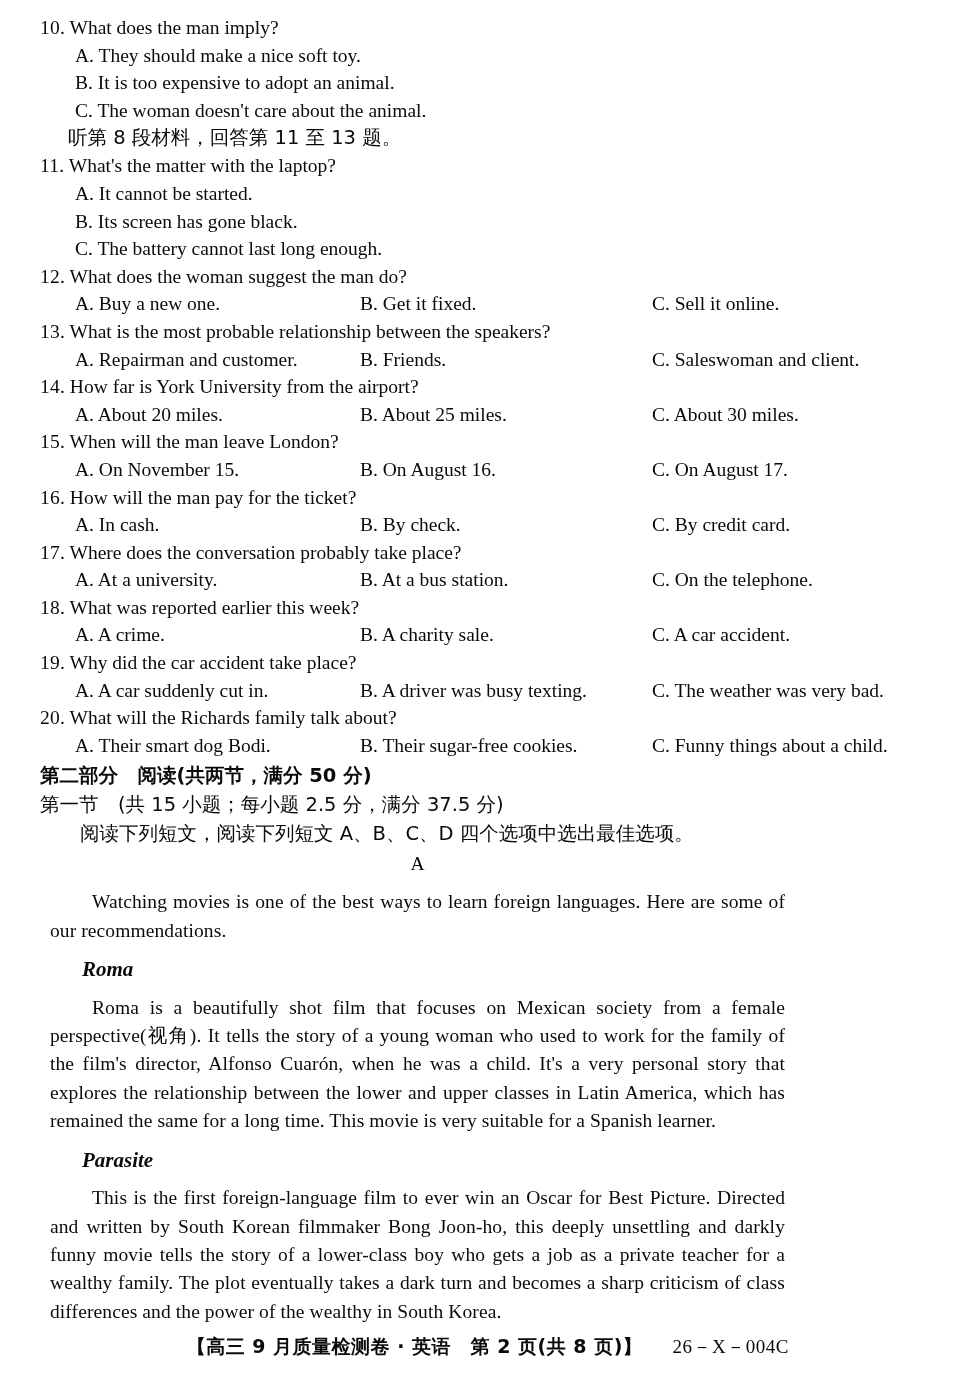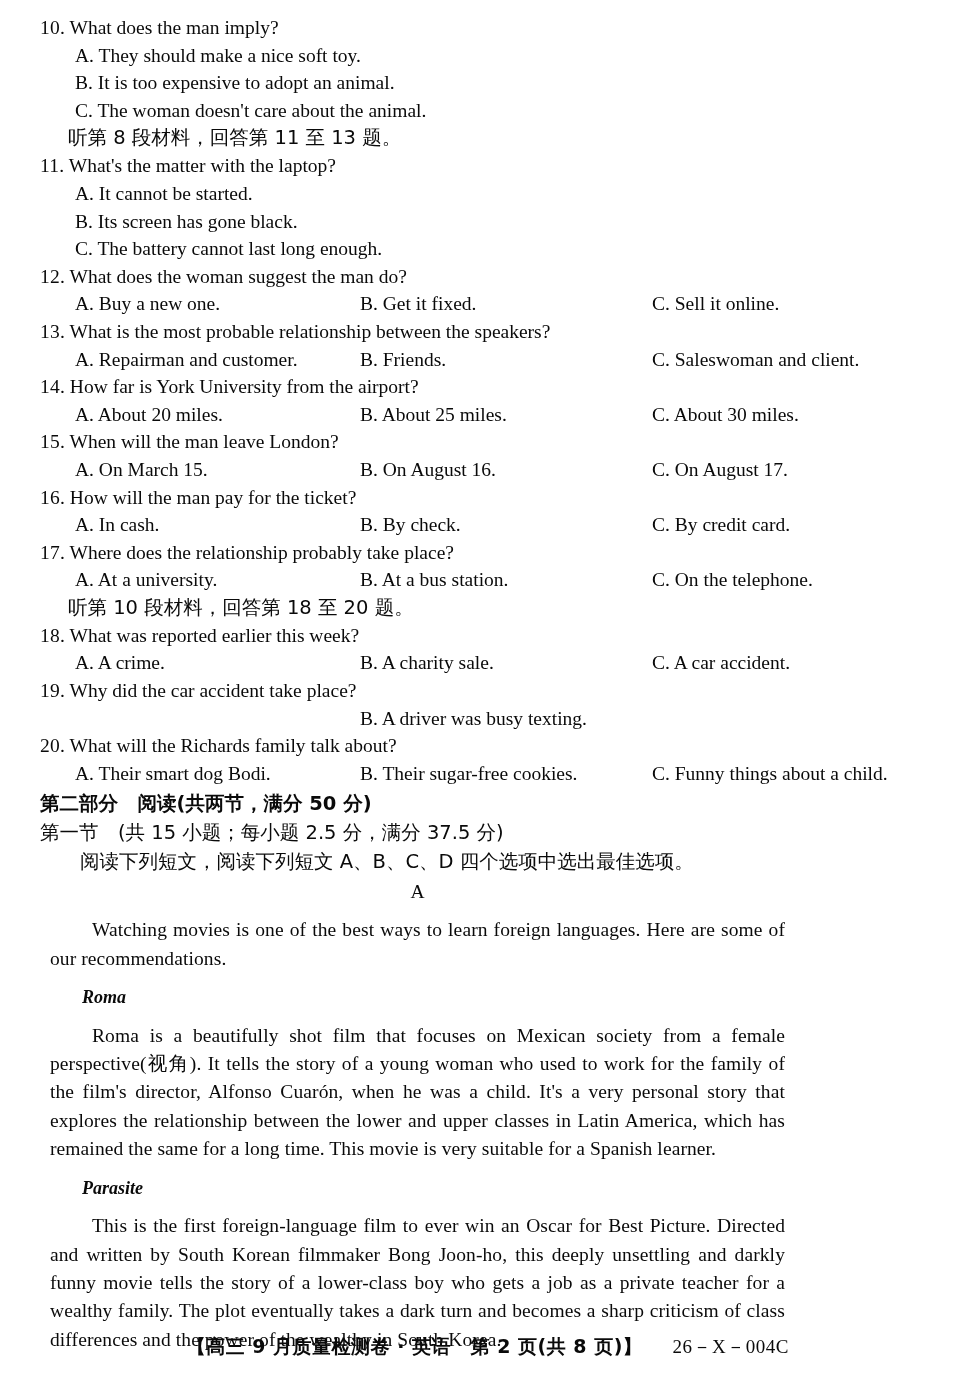--- a/index.html
+++ b/index.html
@@ -83,21 +83,21 @@
   p.para {
     font-size: 19.5px;
     line-height: 28.4px;
     margin: 10px;
     text-align: justify;
     text-justify: inter-word;
     text-indent: 42px;
     letter-spacing: 0.1px;
   }
   .film-title {
-    font-size: 18px;
+    font-size: 21px;
     line-height: 28.4px;
     margin: 0;
     text-indent: 42px;
     font-style: italic;
     font-weight: bold;
   }
   .footer {
     position: absolute;
     left: 0;
     right: 0;
@@ -177,63 +177,64 @@
     <span class="o opt-a">A. About 20 miles.</span>
     <span class="o opt-b">B. About 25 miles.</span>
     <span class="o opt-c">C. About 30 miles.</span>
   </div>
 
   <div class="q-line">
     <span class="num">15.</span>
     <span>When will the man leave London?</span>
   </div>
   <div class="opt-row triple">
-    <span class="o opt-a">A. On March 15.</span>
+    <span class="o opt-a">A. On November 15.</span>
     <span class="o opt-b">B. On August 16.</span>
     <span class="o opt-c">C. On August 17.</span>
   </div>
 
   <div class="q-line">
     <span class="num">16.</span>
     <span>How will the man pay for the ticket?</span>
   </div>
   <div class="opt-row triple">
     <span class="o opt-a">A. In cash.</span>
     <span class="o opt-b">B. By check.</span>
     <span class="o opt-c">C. By credit card.</span>
   </div>
 
   <div class="q-line">
     <span class="num">17.</span>
-    <span>Where does the relationship probably take place?</span>
+    <span>Where does the conversation probably take place?</span>
   </div>
   <div class="opt-row triple">
     <span class="o opt-a">A. At a university.</span>
     <span class="o opt-b">B. At a bus station.</span>
     <span class="o opt-c">C. On the telephone.</span>
   </div>
 
-  <div class="cn-line">听第 10 段材料，回答第 18 至 20 题。</div>
 
   <div class="q-line">
     <span class="num">18.</span>
     <span>What was reported earlier this week?</span>
   </div>
   <div class="opt-row triple">
     <span class="o opt-a">A. A crime.</span>
     <span class="o opt-b">B. A charity sale.</span>
     <span class="o opt-c">C. A car accident.</span>
   </div>
 
   <div class="q-line">
     <span class="num">19.</span>
     <span>Why did the car accident take place?</span>
   </div>
   <div class="opt-row triple">
+    <span class="o opt-a">A. A car suddenly cut in.</span>
     <span class="o opt-b">B. A driver was busy texting.</span>
+    <span class="o opt-c">C. The weather was very bad.</span>
   </div>
 
   <div class="q-line">
     <span class="num">20.</span>
     <span>What will the Richards family talk about?</span>
   </div>
   <div class="opt-row triple">
     <span class="o opt-b">B. Their sugar-free cookies.</span>
     <span class="o opt-a">A. Their smart dog Bodi.</span>
     <span class="o opt-c">C. Funny things about a child.</span>

